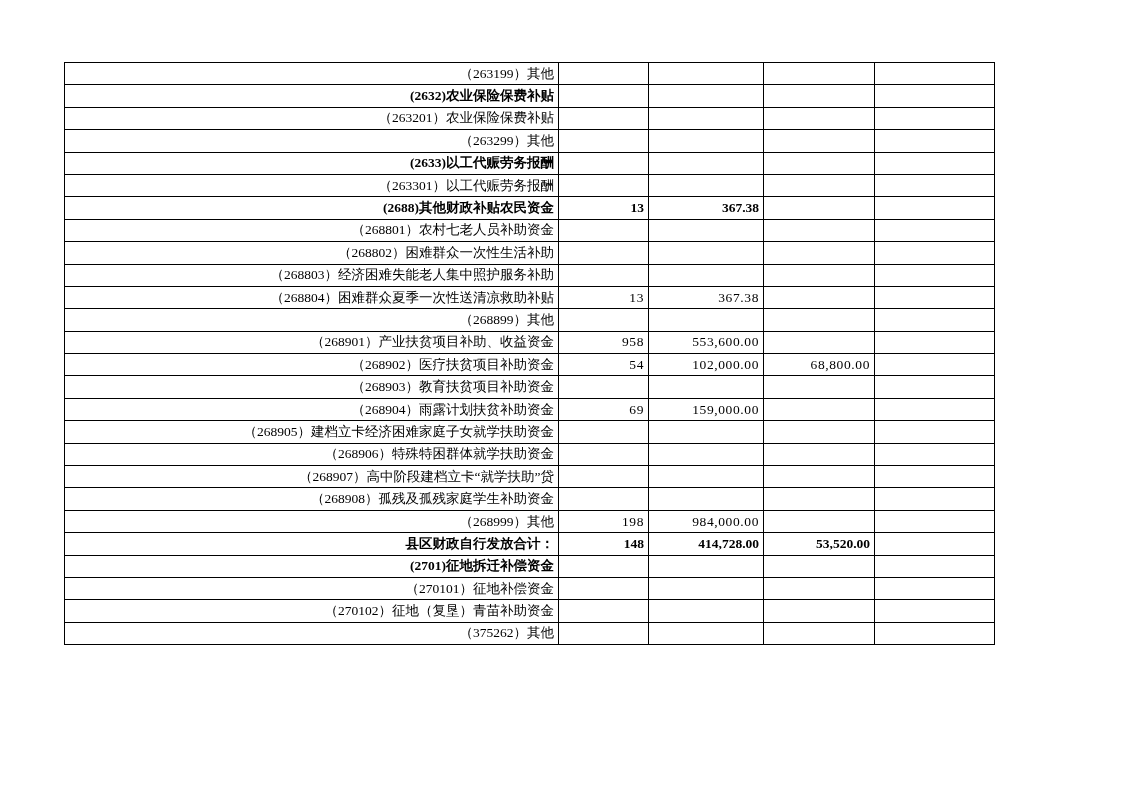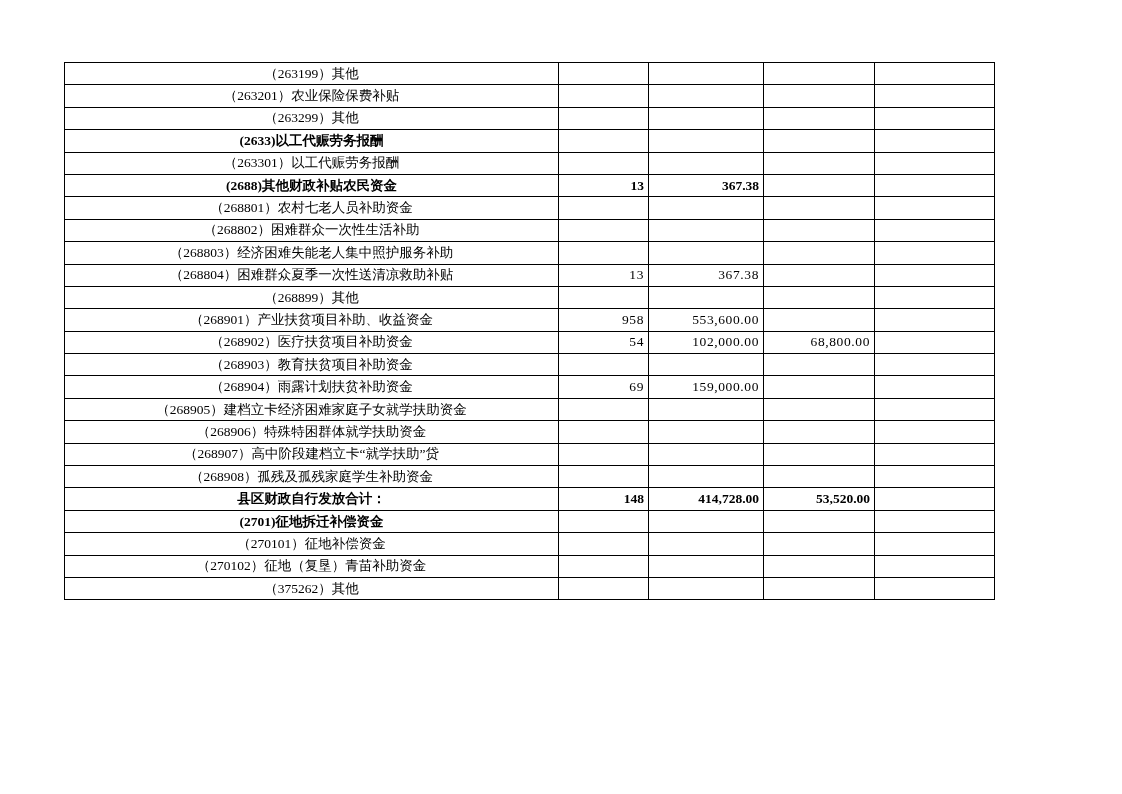--- a/index.html
+++ b/index.html
@@ -40,21 +40,21 @@
     border: 1px solid #000000;
     height: 21.4px;
     padding: 0 4px;
     font-size: 13.5px;
     line-height: 20px;
     vertical-align: middle;
     white-space: nowrap;
     overflow: hidden;
   }
   td.label {
-    text-align: center;
+    text-align: right;
     letter-spacing: 0px;
   }
   td.num {
     text-align: right;
     font-family: "Liberation Serif", "DejaVu Serif", serif;
   }
   tr.bold td {
     font-weight: bold;
   }
   tr.bold td.num {
@@ -79,20 +79,27 @@
           <col class="c4">
       </colgroup>
       <tbody id="tbody">
           <tr>
             <td class="label">（263199）其他</td>
             <td class="num"></td>
             <td class="num"></td>
             <td class="num"></td>
             <td class="num"></td>
           </tr>
+          <tr class="bold">
+            <td class="label">(2632)农业保险保费补贴</td>
+            <td class="num"></td>
+            <td class="num"></td>
+            <td class="num"></td>
+            <td class="num"></td>
+          </tr>
           <tr>
             <td class="label">（263201）农业保险保费补贴</td>
             <td class="num"></td>
             <td class="num"></td>
             <td class="num"></td>
             <td class="num"></td>
           </tr>
           <tr>
             <td class="label">（263299）其他</td>
             <td class="num"></td>
@@ -202,20 +209,27 @@
             <td class="label">（268907）高中阶段建档立卡“就学扶助”贷</td>
             <td class="num"></td>
             <td class="num"></td>
             <td class="num"></td>
             <td class="num"></td>
           </tr>
           <tr>
             <td class="label">（268908）孤残及孤残家庭学生补助资金</td>
             <td class="num"></td>
             <td class="num"></td>
+            <td class="num"></td>
+            <td class="num"></td>
+          </tr>
+          <tr>
+            <td class="label">（268999）其他</td>
+            <td class="num">198</td>
+            <td class="num">984,000.00</td>
             <td class="num"></td>
             <td class="num"></td>
           </tr>
           <tr class="bold">
             <td class="label">县区财政自行发放合计：</td>
             <td class="num">148</td>
             <td class="num">414,728.00</td>
             <td class="num">53,520.00</td>
             <td class="num"></td>
           </tr>

